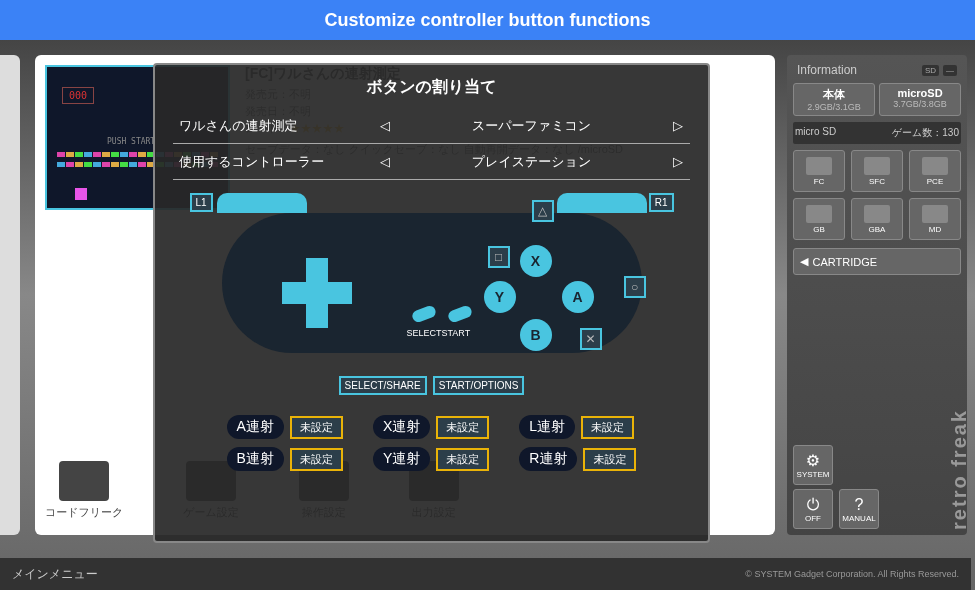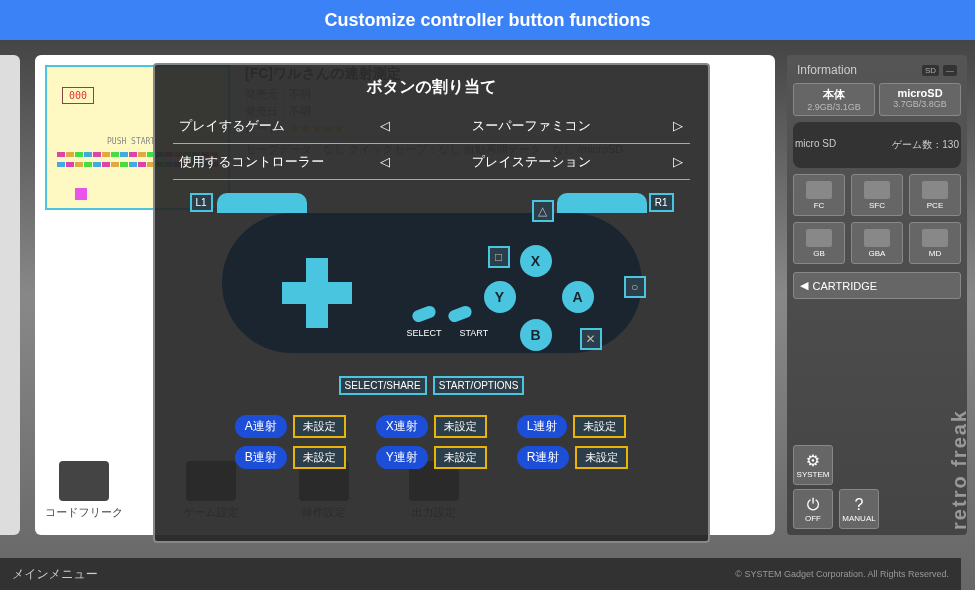--- a/index.html
+++ b/index.html
@@ -26,21 +26,21 @@
   left: 35px;
   width: 740px;
   height: 480px;
   background: #fff;
   border-radius: 6px;
 }
 .game-preview {
   position: absolute;
   left: 10px; top: 10px;
   width: 185px; height: 145px;
-  background: #fef9c3;
+  background: #0f172a;
   border: 2px solid #49c5e0;
 }
 .preview-content {
   position: relative; width: 100%; height: 100%;
 }
 .preview-score {
   position: absolute; top: 20px; left: 15px;
   color: #d33; font-size: 10px; font-family: monospace;
   border: 1px solid #844;
   padding: 2px 6px;
@@ -139,21 +139,21 @@
   display: flex; gap: 12px;
 }
 .center-btn {
   width: 24px; height: 12px;
   background: #49c5e0;
   border-radius: 6px;
   transform: rotate(-20deg);
 }
 .center-labels {
   position: absolute; left: 185px; top: 115px;
-  display: flex; gap: 18px;
+  display: flex; 
   color: #fff; font-size: 9px;
 }
 .face-btns {
   position: absolute; right: 50px; top: 30px;
   width: 110px; height: 110px;
 }
 .face-btn {
   position: absolute;
   width: 32px; height: 32px;
   border-radius: 50%;
@@ -180,23 +180,23 @@
   display: flex; justify-content: center; gap: 6px; margin-top: -2px;
 }
 .turbo-grid {
   display: flex; justify-content: center;
   gap: 30px; flex-wrap: wrap;
   margin-top: 20px;
 }
 .turbo-col { display: flex; flex-direction: column; gap: 8px; }
 .turbo-row { display: flex; gap: 6px; align-items: center; }
 .turbo-pill {
-  background: #1d4ed8; color: #fff;
+  background: #0f172a; color: #fff;
   padding: 3px 10px; border-radius: 12px;
-  font-size: 12px;
+  font-size: 14px;
 }
 .turbo-val {
   background: #2c3e4a; border: 2px solid #eab308;
   color: #fff; padding: 2px 8px; font-size: 11px;
 }
 
 .sidebar {
   position: absolute;
   right: 8px; top: 55px;
   width: 180px; height: 480px;
@@ -220,22 +220,22 @@
   background: #666;
   border: 1px solid #888;
   border-radius: 3px;
   text-align: center;
   padding: 3px 0;
 }
 .storage-label { font-size: 11px; font-weight: bold; color: #fff; }
 .storage-val { font-size: 9px; color: #bbb; }
 .sd-header {
   display: flex; justify-content: space-between;
-  font-size: 10px; padding: 16px 2px; margin-top: 6px;
-  background: #333; border-radius: 8px;
+  font-size: 10px; padding: 4px 2px; margin-top: 6px;
+  background: #333; border-radius: 2px;
 }
 .console-grid {
   display: flex; flex-wrap: wrap; gap: 6px;
   margin-top: 6px;
 }
 .console-btn {
   width: 52px; height: 42px;
   background: #666; border: 1px solid #888;
   border-radius: 3px;
   display: flex; flex-direction: column;
@@ -271,21 +271,21 @@
   right: 4px; bottom: 60px;
   color: #999; font-size: 20px;
   writing-mode: sideways-lr;
   transform: rotate(180deg);
   writing-mode: vertical-rl;
   font-weight: bold;
   letter-spacing: 2px;
 }
 .bottom-bar {
   position: absolute;
-  bottom: 0; left: 0; right: 14px;
+  bottom: 0; left: 0; right: 4px;
   height: 32px;
   background: #323232;
   display: flex; align-items: center; justify-content: space-between;
   padding: 16px 12px;
   color: #ccc; font-size: 12px;
 }
 .copyright { font-size: 9px; color: #999; }
 .left-tab {
   position: absolute;
   left: 0; top: 55px;
@@ -373,21 +373,21 @@
         <div class="bg-icon-box"></div>
         <div class="bg-icon-label">出力設定</div>
       </div>
   </div>
 </div>
 
 <div class="dialog">
   <div class="dialog-title">ボタンの割り当て</div>
 
   <div class="option-row">
-    <div class="option-label">プレイするゲーム</div>
+    <div class="option-label">ワルさんの連射測定</div>
     <div class="arrow-btn">◁</div>
     <div class="option-value">スーパーファミコン</div>
     <div class="arrow-btn">▷</div>
   </div>
   <div class="option-row">
     <div class="option-label">使用するコントローラー</div>
     <div class="arrow-btn">◁</div>
     <div class="option-value">プレイステーション</div>
     <div class="arrow-btn">▷</div>
   </div>

